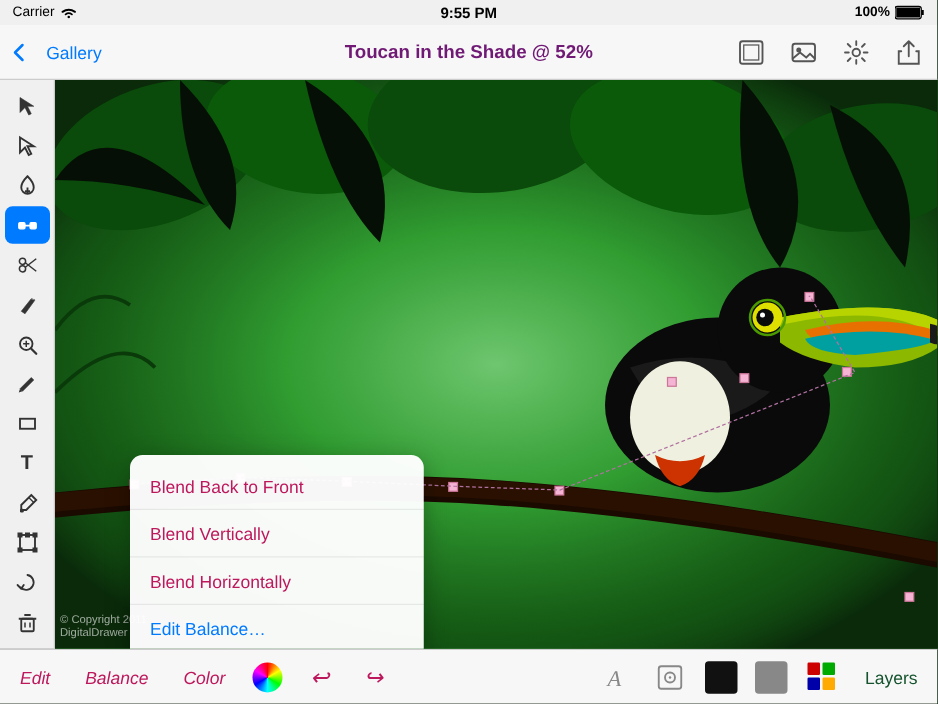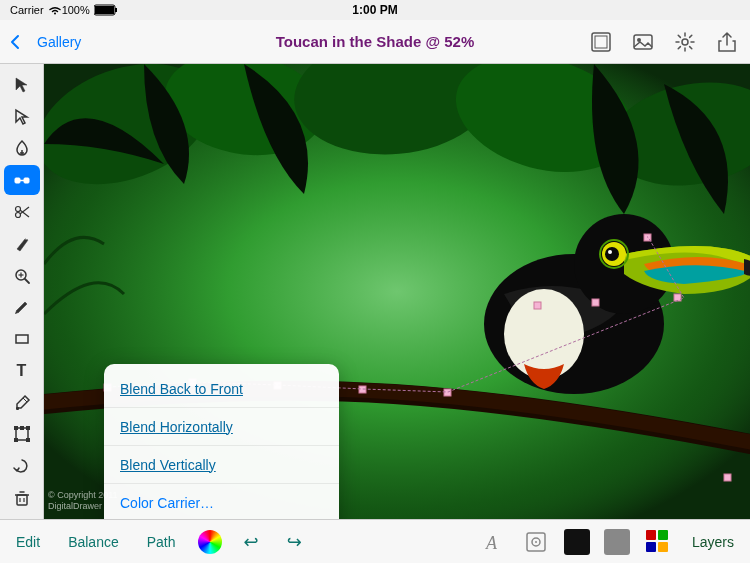--- a/index.html
+++ b/index.html
@@ -4,28 +4,29 @@
   <style>
     * { margin: 0; padding: 0; box-sizing: border-box; }
     body { width: 750px; height: 563px; overflow: hidden; font-family: -apple-system, 'Helvetica Neue', Arial, sans-serif; background: #1a1a1a; }
 
     
     #status-bar {
       height: 20px;
       background: #f0f0f0;
       display: flex;
       align-items: center;
+      justify-content: space-between;
       padding: 0 10px;
       font-size: 11px;
       font-weight: 500;
       color: #000;
     }
     .status-left { display: flex; align-items: center; gap: 4px; }
     .status-center { position: absolute; left: 50%; transform: translateX(-50%); font-size: 12px; font-weight: 600; }
-    .status-right { display: flex; align-items: center; gap: 4px; }
+    .status-right { display: flex; align-items: center; gap: 4px; font-weight: bold; }
 
     
     #nav-bar {
       height: 44px;
       background: #f7f7f7;
       border-bottom: 1px solid #ccc;
       display: flex;
       align-items: center;
       justify-content: space-between;
       padding: 0 10px;
@@ -97,41 +98,42 @@
       z-index: 100;
     }
     .menu-item {
       height: 38px;
       display: flex;
       align-items: center;
       padding: 0 16px;
       font-size: 14px;
       cursor: pointer;
     }
-    .menu-item.disabled { color: #0369a1; text-decoration: underline; }
+    .menu-item.disabled { color: #be185d; }
     .menu-item.active { color: #007aff; }
     .menu-item:not(:last-child) {
       border-bottom: 1px solid rgba(0,0,0,0.07);
     }
 
     
     #bottom-bar {
       height: 44px;
       background: #f7f7f7;
       border-top: 1px solid #ccc;
       display: flex;
       align-items: center;
       padding: 0 10px;
       gap: 16px;
     }
     .bottom-text-btn {
       font-size: 14px;
-      color: #0f766e;
+      color: #be185d;
       cursor: pointer;
       padding: 4px 6px;
+      font-style: italic;
     }
     .color-wheel {
       width: 24px;
       height: 24px;
       border-radius: 50%;
       background: conic-gradient(red, yellow, lime, cyan, blue, magenta, red);
       cursor: pointer;
     }
     .bottom-spacer { flex: 1; }
     .bottom-right { display: flex; align-items: center; gap: 14px; }
@@ -167,21 +169,21 @@
 
 <div id="status-bar">
   <div class="status-left">
     <span>Carrier</span>
     <svg width="14" height="10" viewBox="0 0 14 10">
       <path d="M7 8.5 L7 8.5" stroke="#000" stroke-width="2" stroke-linecap="round"></path>
       <path d="M4.5 6.5 Q7 4.5 9.5 6.5" stroke="#000" stroke-width="1.5" fill="none" stroke-linecap="round"></path>
       <path d="M2 4.5 Q7 1 12 4.5" stroke="#000" stroke-width="1.5" fill="none" stroke-linecap="round"></path>
     </svg>
   </div>
-  <span class="status-center">1:00 PM</span>
+  <span class="status-center">9:55 PM</span>
   <div class="status-right">
     <span>100%</span>
     <svg width="24" height="12" viewBox="0 0 24 12">
       <rect x="0" y="1" width="21" height="10" rx="2" ry="2" stroke="#000" stroke-width="1" fill="none"></rect>
       <rect x="21" y="4" width="2" height="4" fill="#000"></rect>
       <rect x="1" y="2" width="19" height="8" fill="#000"></rect>
     </svg>
   </div>
 </div>
 
@@ -409,37 +411,37 @@
         <span>© Copyright 2011</span><br>
         <span>DigitalDrawer</span>
       </div>
     </div>
 
     <div id="context-menu">
       <div class="menu-item disabled">
         <span>Blend Back to Front</span>
       </div>
       <div class="menu-item disabled">
+        <span>Blend Vertically</span>
+      </div>
+      <div class="menu-item disabled">
         <span>Blend Horizontally</span>
       </div>
-      <div class="menu-item disabled">
-        <span>Blend Vertically</span>
-      </div>
       <div class="menu-item active">
-        <span>Color Carrier…</span>
+        <span>Edit Balance…</span>
       </div>
 
     </div>
   </div>
 </div>
 
 <div id="bottom-bar">
   <span class="bottom-text-btn">Edit</span>
   <span class="bottom-text-btn">Balance</span>
-  <span class="bottom-text-btn">Path</span>
+  <span class="bottom-text-btn">Color</span>
   <div class="color-wheel"></div>
   <span class="bottom-text-btn" style="font-size:18px;">↩</span>
   <span class="bottom-text-btn" style="font-size:18px;">↪</span>
   <div class="bottom-spacer"></div>
   <div class="bottom-right">
 
     <div class="bottom-icon">
       <svg width="24" height="24" viewBox="0 0 24 24">
         <text x="4" y="19" font-size="18" font-family="Georgia" fill="#888" font-style="italic">A</text>
       </svg>

